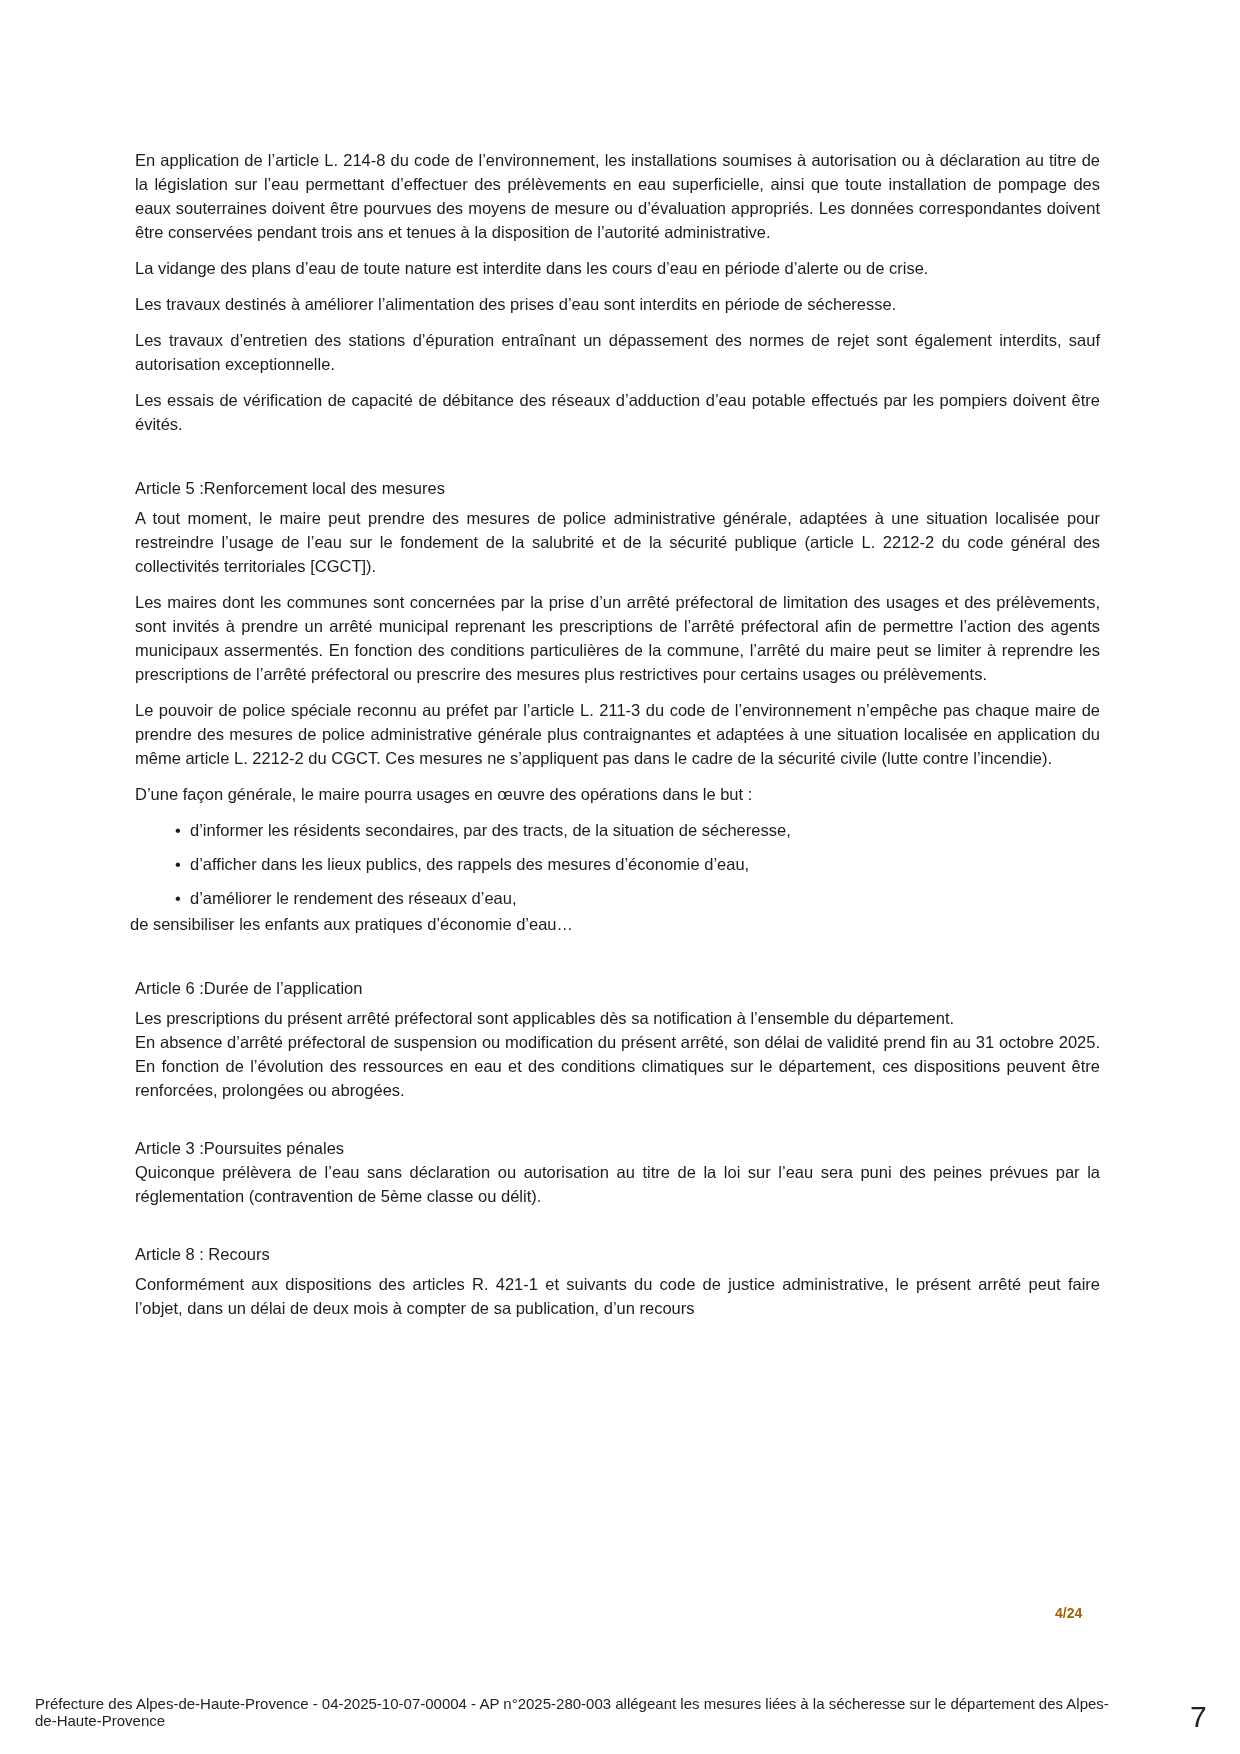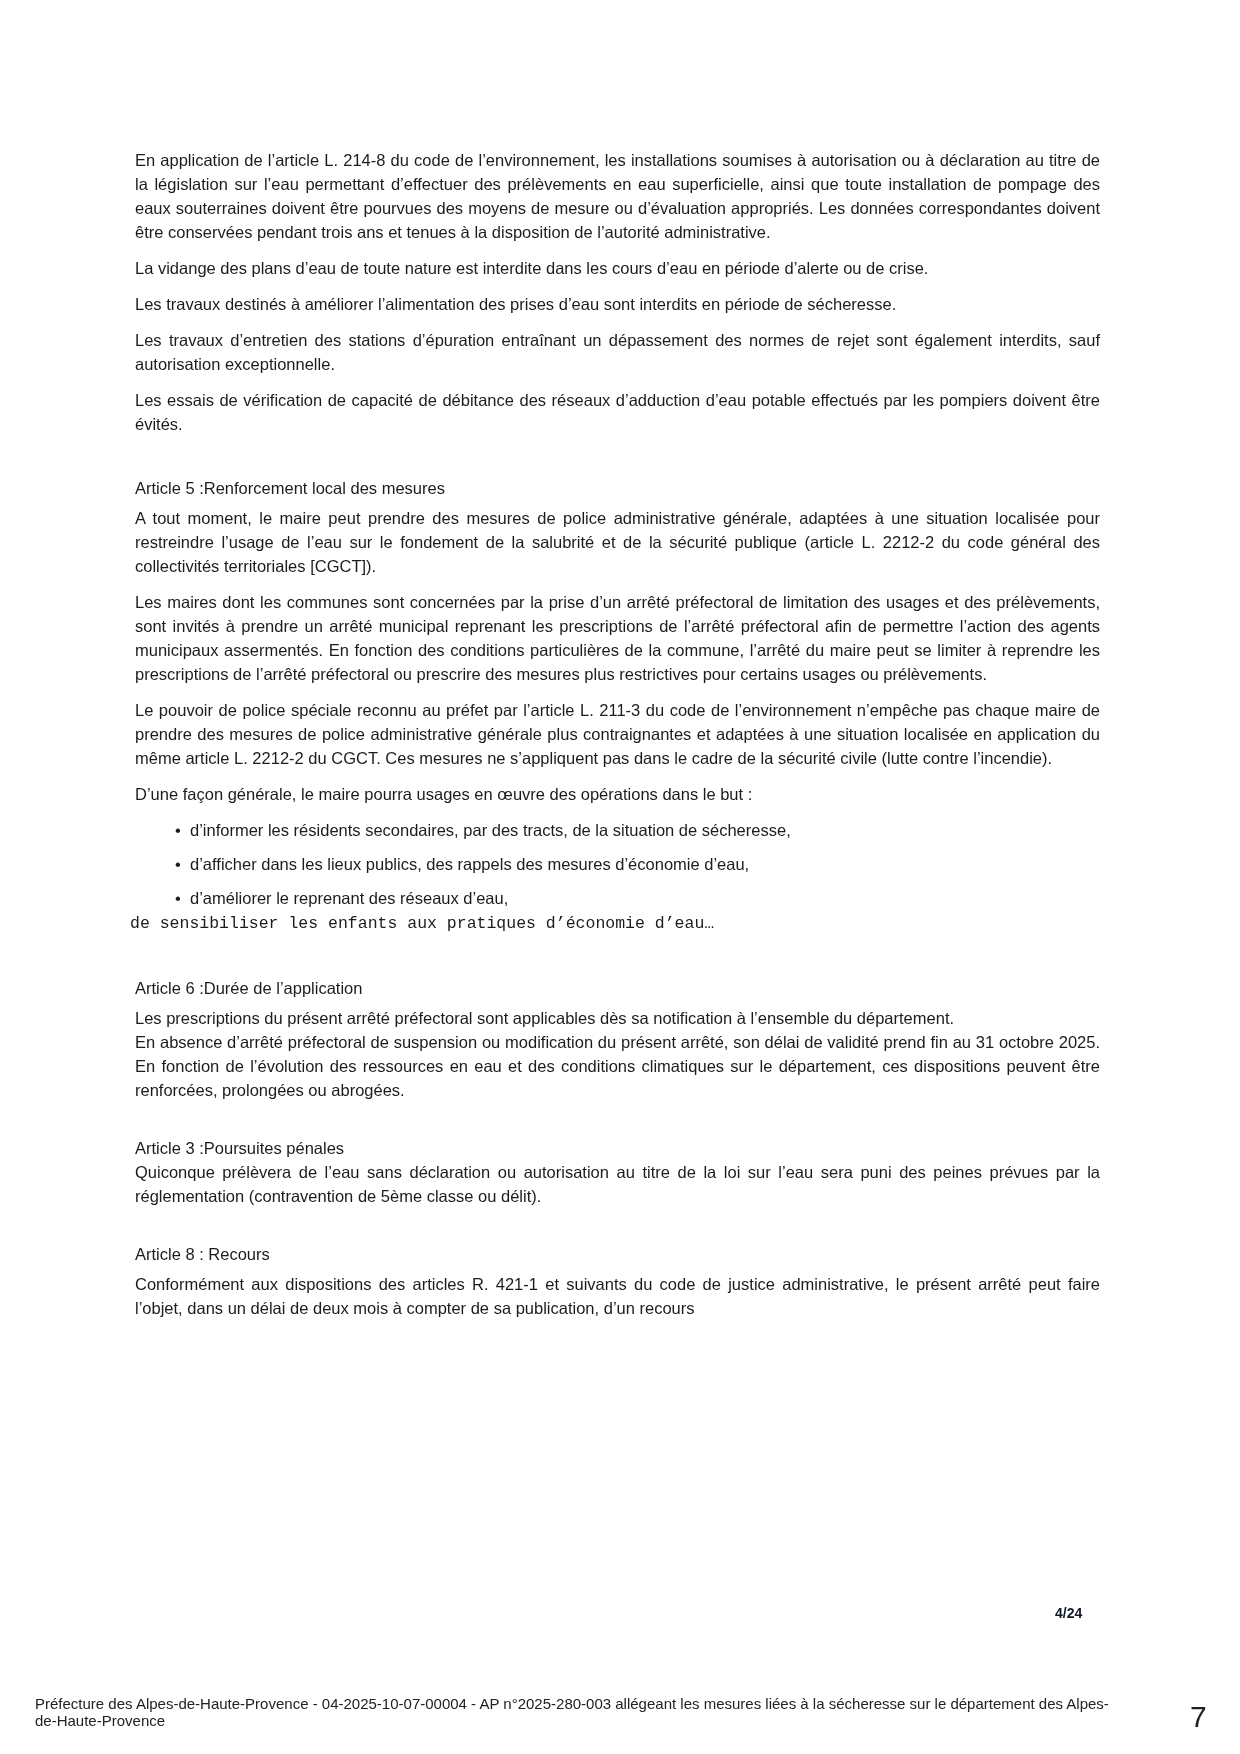--- a/index.html
+++ b/index.html
@@ -7,22 +7,22 @@
          font-family: "Liberation Sans", sans-serif; color: #1c1c1c; }
   .page { position: absolute; left: 0; top: 0; width: 1240px; height: 1334px; }
   .content { position: absolute; left: 135px; top: 148px; width: 965px;
              font-size: 16.5px; line-height: 24px; text-align: justify; }
   .para { margin: 0 0 12px 0; }
   .section { margin-top: 34px; }
   .heading { font-weight: normal; font-size: 16.5px; margin: 0 0 6px 0; }
   .bullets { margin: 0 0 0 0; padding: 0; list-style: none; }
   .bullets li { position: relative; padding-left: 55px; margin: 0 0 10px 0; }
   .bullets li .dot { position: absolute; left: 40px; top: 0; }
-  .trail { margin: -8px 0 16px -5px; font-family: Liberation Mono, monospace; }
-  .page-number { position: absolute; left: 1055px; top: 1605px; font-size: 14px; font-weight: bold; color: #0f172a; }
+  .trail { margin: -8px 0 16px -5px; }
+  .page-number { position: absolute; left: 1055px; top: 1605px; font-size: 14px; font-weight: bold; color: #a16207; }
   .footer { position: absolute; left: 35px; top: 1695px; width: 1080px;
             font-size: 15px; line-height: 17px; color: #222; }
   .footer-page { position: absolute; left: 1190px; top: 1700px; font-size: 30px; color: #222; }
   .tight { margin-bottom: 0; }
 </style>
 </head>
 <body>
 
 <div class="page">
   <div class="content">
@@ -43,21 +43,21 @@
         <li>
           <span class="dot">•</span>
           <span>d’informer les résidents secondaires, par des tracts, de la situation de sécheresse,</span>
         </li>
         <li>
           <span class="dot">•</span>
           <span>d’afficher dans les lieux publics, des rappels des mesures d’économie d’eau,</span>
         </li>
         <li>
           <span class="dot">•</span>
-          <span>d’améliorer le reprenant des réseaux d’eau,</span>
+          <span>d’améliorer le rendement des réseaux d’eau,</span>
         </li>
       </ul>
       <p class="para trail">de sensibiliser les enfants aux pratiques d’économie d’eau…</p>
     </div>
 
     <div class="section" style="margin-top:40px;">
       <p class="heading">Article 6 :Durée de l’application</p>
       <p class="para tight">Les prescriptions du présent arrêté préfectoral sont applicables dès sa notification à l’ensemble du département.</p>
       <p class="para">En absence d’arrêté préfectoral de suspension ou modification du présent arrêté, son délai de validité prend fin au 31 octobre 2025. En fonction de l’évolution des ressources en eau et des conditions climatiques sur le département, ces dispositions peuvent être renforcées, prolongées ou abrogées.</p>
     </div>

